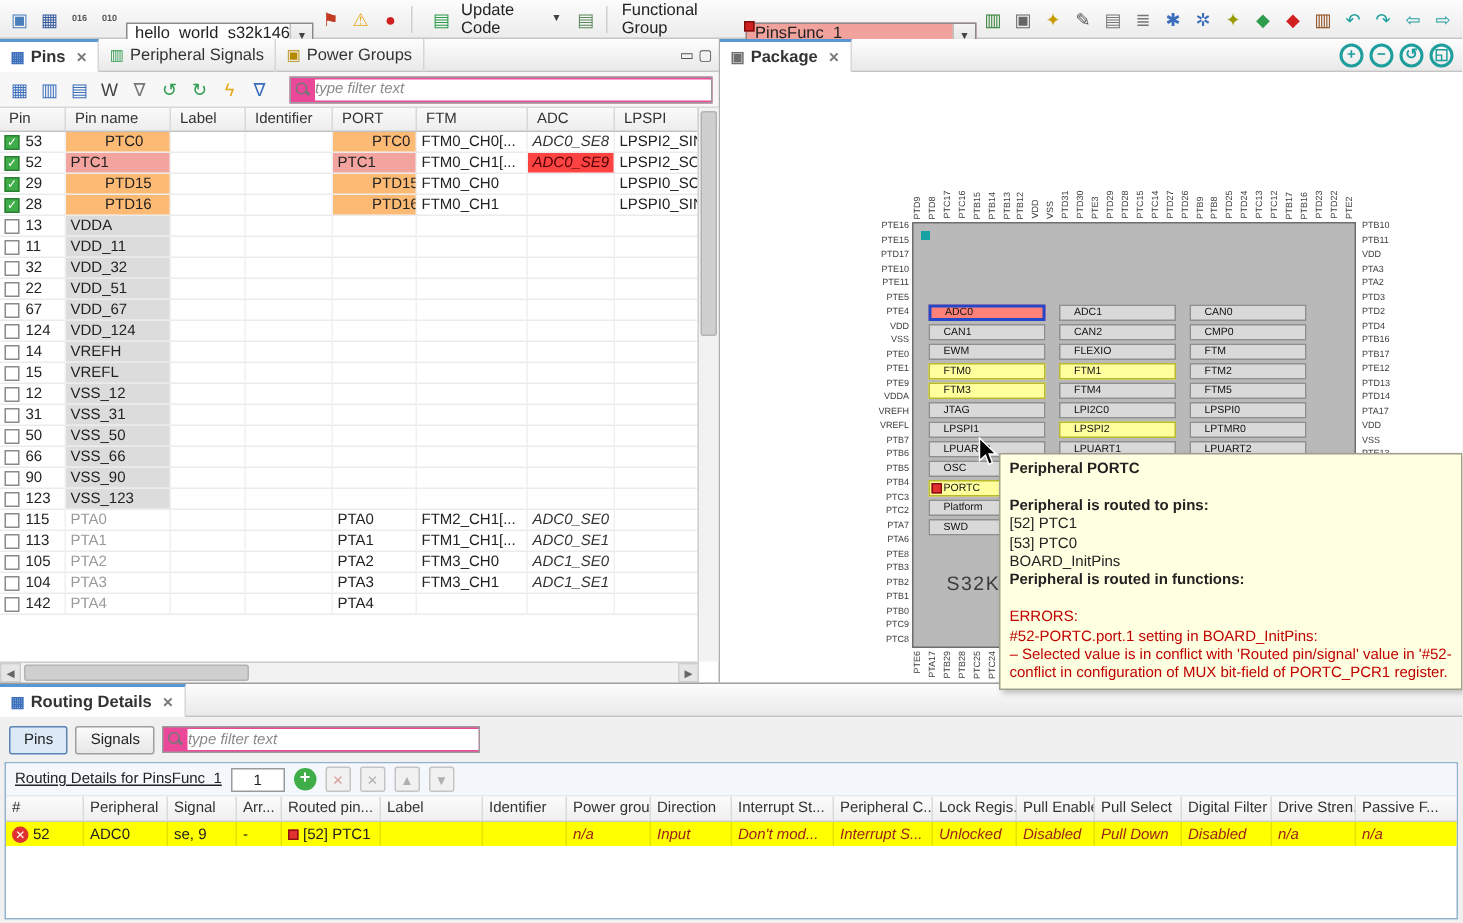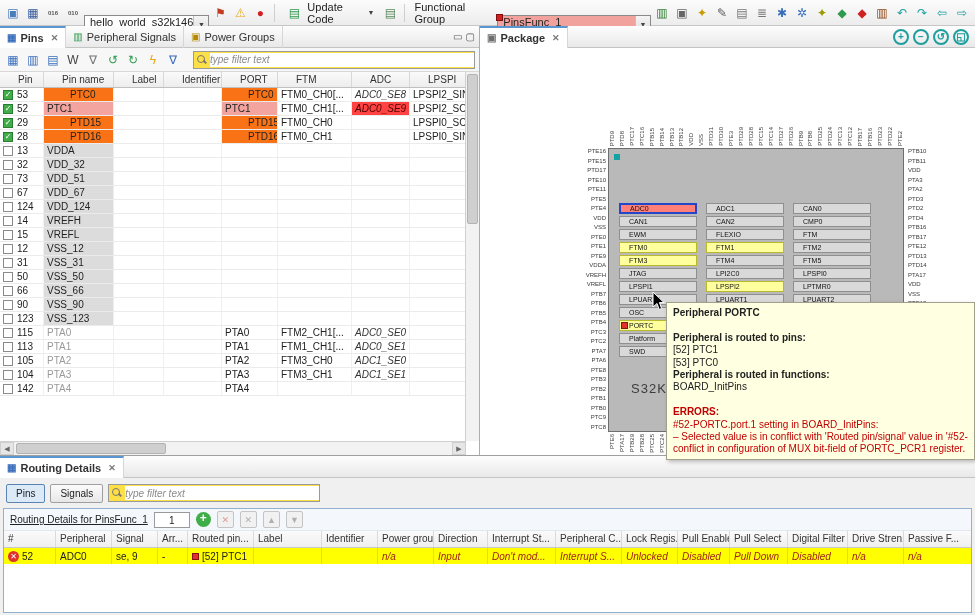--- a/index.html
+++ b/index.html
@@ -19,38 +19,38 @@
   .label-text{font-size:11px;color:#222;margin:0 4px;}
 
   
   .view-tabbar{height:22px;background:linear-gradient(#fdfdfd,#e9e9e9);border-bottom:1px solid #c4c4c4;display:flex;align-items:center;}
   .vtab{display:flex;align-items:center;gap:4px;padding:0 7px;height:22px;font-size:11px;color:#333;border-right:1px solid #d6d6d6;}
   .vtab.active{background:#fff;font-weight:bold;border-top:2px solid #5a96d2;}
   .vtab .ticon{font-size:10px;}
   .vtab .close{font-size:9px;color:#777;margin-left:3px;}
   .winbtns{margin-left:auto;display:flex;gap:3px;padding-right:4px;color:#555;font-size:10px;}
 
-  .filterbox{position:relative;height:18px;border:1px solid #9a9a9a;background:#fde047;display:flex;align-items:center;}
+  .filterbox{position:relative;height:18px;border:1px solid #9a9a9a;background:#ec4899;display:flex;align-items:center;}
   .filterbox .mag{width:10px;height:10px;margin:0 3px;position:relative;flex:none;}
   .filterbox .mag::before{content:"";position:absolute;left:0;top:0;width:6px;height:6px;border:1.5px solid #777;border-radius:50%;}
   .filterbox .mag::after{content:"";position:absolute;left:6px;top:6px;width:4px;height:1.5px;background:#777;transform:rotate(45deg);}
   .filterbox input{border:none;outline:none;flex:1;font-size:10px;font-style:italic;color:#444;height:14px;}
   .filterbox input::placeholder{color:#8a8a8a;font-style:italic;}
 
   
   #left-panel{position:absolute;left:0;top:26px;width:480px;height:429px;background:#fff;border-right:1px solid #adadad;}
   #left-toolbar{height:24px;border-bottom:1px solid #d8d8d8;display:flex;align-items:center;gap:2px;padding:0 4px;background:#f7f7f7;}
   #left-filter{width:282px;margin-left:auto;}
   .grid-header,.prow{display:grid;grid-template-columns:44px 70px 50px 58px 56px 74px 58px 56px;}
   .grid-header{height:16px;background:linear-gradient(#fafafa,#ededed);border-bottom:1px solid #c0c0c0;}
-  .grid-header .hcell{font-size:10px;color:#333;padding:0 18px;line-height:15px;border-right:1px solid #d8d8d8;overflow:hidden;white-space:nowrap;}
+  .grid-header .hcell{font-size:10px;color:#333;padding:0 6px;line-height:15px;border-right:1px solid #d8d8d8;overflow:hidden;white-space:nowrap;}
   #pin-rows{position:absolute;left:0;top:62px;width:466px;height:350px;overflow:hidden;}
   .prow{height:14px;border-bottom:1px solid #ebebeb;}
   .pcell{font-size:10px;padding:0 3px;line-height:13px;border-right:1px solid #f0f0f0;overflow:hidden;white-space:nowrap;display:flex;align-items:center;}
-  .pcell.green{background:#f97316;padding-left:26px;}
+  .pcell.green{background:#fdba74;padding-left:26px;}
   .pcell.salmon{background:#f4a49e;}
   .pcell.gray{background:#dcdcdc;}
   .pcell.dim{color:#9a9a9a;}
   .pcell.adc{font-style:italic;color:#333;}
   .pcell.adc.error{background:#ff4343;color:#4d0000;}
   .cb{width:10px;height:10px;border:1px solid #8a8a8a;background:#fff;margin-right:4px;flex:none;display:inline-flex;align-items:center;justify-content:center;font-size:8px;color:#fff;}
   .cb.checked{background:#3fae49;border-color:#2c7d34;}
   
   .hscroll{position:absolute;left:0;bottom:0;width:466px;height:14px;background:#f2f2f2;border-top:1px solid #d0d0d0;display:flex;align-items:center;}
   .hscroll .sarrow{width:14px;height:13px;display:flex;align-items:center;justify-content:center;font-size:7px;color:#666;background:#e6e6e6;border:1px solid #cfcfcf;flex:none;}
@@ -78,21 +78,21 @@
   .pinlabels-h.top{top:58px;align-items:flex-end;}
   .pinlabels-h.bottom{top:386px;align-items:flex-start;}
   .pinlabels-h span{writing-mode:vertical-rl;transform:rotate(180deg);font-size:6px;color:#3a3a3a;line-height:8px;}
 
   
   #tooltip{position:absolute;left:666px;top:302px;width:309px;height:158px;background:#ffffe1;border:1px solid #a0a08c;z-index:50;padding:4px 6px;box-shadow:2px 2px 4px rgba(0,0,0,.25);}
   #tooltip .tl{font-size:10px;line-height:12.4px;color:#222;white-space:nowrap;overflow:hidden;}
   #tooltip .tl.title{font-weight:bold;}
   #tooltip .tl.bold{font-weight:bold;}
   #tooltip .tl.error{color:#c00000;}
-  #tooltip .tl.error-bold{color:#c00000;font-weight:bold;}
+  #tooltip .tl.error-bold{color:#c00000;font-weight:normal;}
 
   
   #bottom-panel{position:absolute;left:0;top:455px;width:975px;height:160px;background:#f0f0f0;border-top:1px solid #9f9f9f;}
   #rt-toolbar{position:absolute;left:0;top:24px;width:975px;height:26px;display:flex;align-items:center;gap:5px;padding:0 6px;}
   .pushbtn{height:19px;padding:0 9px;border:1px solid #9f9f9f;background:linear-gradient(#fbfbfb,#e7e7e7);font-size:10px;display:inline-flex;align-items:center;border-radius:2px;}
   .pushbtn.active{border:1px solid #5a84b4;background:#dce9f7;}
   #rt-filter{width:212px;}
   #rt-group{position:absolute;left:3px;top:52px;width:969px;height:105px;border:1px solid #93b1cc;background:#fff;}
   #rt-caption-row{height:22px;display:flex;align-items:center;gap:6px;padding:0 6px;background:#f4f8fc;border-bottom:1px solid #dfe7ef;}
   #rt-caption{font-size:10px;color:#222;text-decoration:underline;}
@@ -275,34 +275,47 @@
           <div class="pcell"></div>
           <div class="pcell"></div>
           <div class="pcell"></div>
           <div class="pcell"></div>
           <div class="pcell adc"></div>
           <div class="pcell"></div>
         </div>
         <div class="prow">
           <div class="pcell">
             <span class="cb"></span>
+            <span>11</span>
+          </div>
+          <div class="pcell gray">VDD_11</div>
+          <div class="pcell"></div>
+          <div class="pcell"></div>
+          <div class="pcell"></div>
+          <div class="pcell"></div>
+          <div class="pcell adc"></div>
+          <div class="pcell"></div>
+        </div>
+        <div class="prow">
+          <div class="pcell">
+            <span class="cb"></span>
             <span>32</span>
           </div>
           <div class="pcell gray">VDD_32</div>
           <div class="pcell"></div>
           <div class="pcell"></div>
           <div class="pcell"></div>
           <div class="pcell"></div>
           <div class="pcell adc"></div>
           <div class="pcell"></div>
         </div>
         <div class="prow">
           <div class="pcell">
             <span class="cb"></span>
-            <span>73</span>
+            <span>22</span>
           </div>
           <div class="pcell gray">VDD_51</div>
           <div class="pcell"></div>
           <div class="pcell"></div>
           <div class="pcell"></div>
           <div class="pcell"></div>
           <div class="pcell adc"></div>
           <div class="pcell"></div>
         </div>
         <div class="prow">
@@ -694,22 +707,22 @@
       </div>
     </div>
   </div>
 
   <div id="tooltip">
       <div class="tl title">Peripheral PORTC</div>
       <div class="tl normal">&nbsp;</div>
       <div class="tl bold">Peripheral is routed to pins:</div>
       <div class="tl normal">[52] PTC1</div>
       <div class="tl normal">[53] PTC0</div>
+      <div class="tl normal">BOARD_InitPins</div>
       <div class="tl bold">Peripheral is routed in functions:</div>
-      <div class="tl normal">BOARD_InitPins</div>
       <div class="tl normal">&nbsp;</div>
       <div class="tl error-bold">ERRORS:</div>
       <div class="tl error">#52-PORTC.port.1 setting in BOARD_InitPins:</div>
       <div class="tl error">– Selected value is in conflict with 'Routed pin/signal' value in '#52-ADC0.se,9</div>
       <div class="tl error">conflict in configuration of MUX bit-field of PORTC_PCR1 register.</div>
     </div>
 
   <svg id="cursor" width="14" height="20">
     <path d="M1,1 L1,16 L5,12.5 L7.2,18.5 L9.6,17.4 L7.4,11.6 L12,11.6 Z" fill="#000" stroke="#fff" stroke-width="1"></path>
   </svg>

